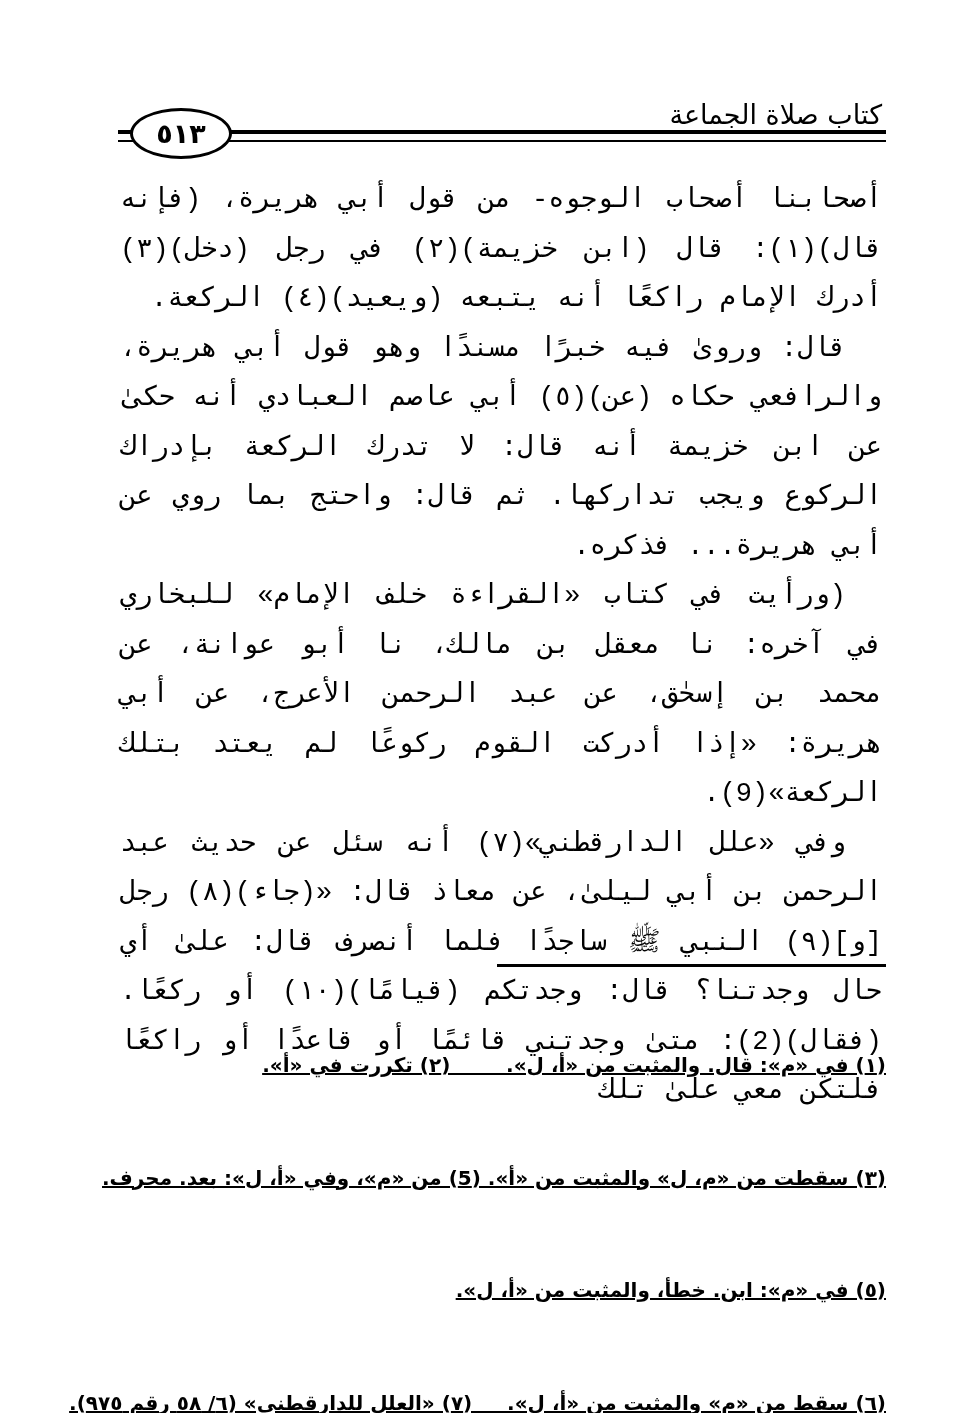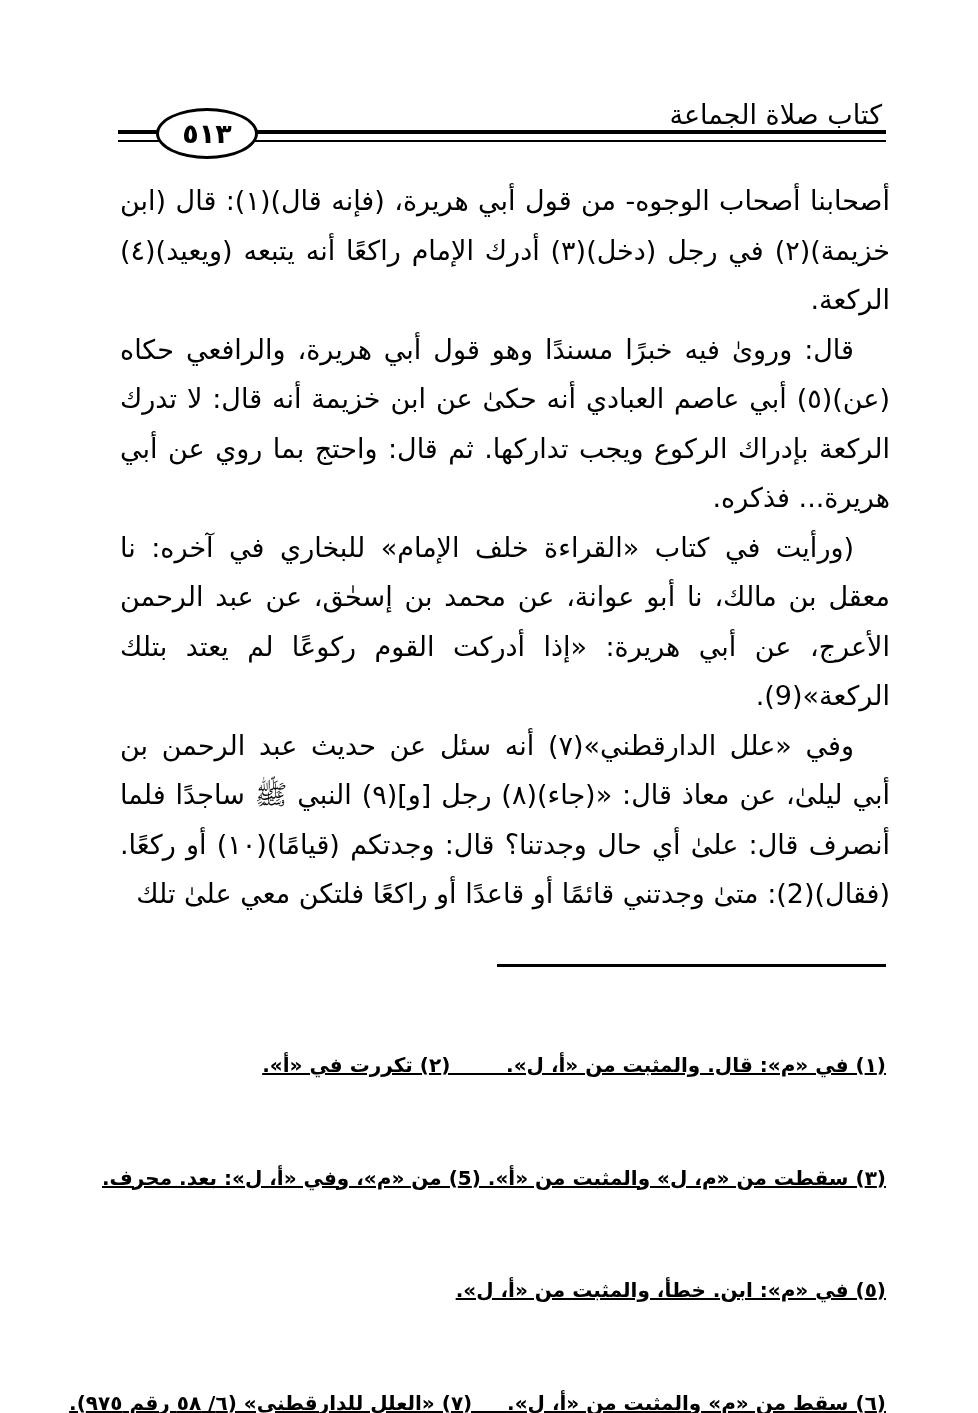--- a/index.html
+++ b/index.html
@@ -19,37 +19,38 @@
     letter-spacing:0px;
     direction:rtl;
   }
   .header-rule{
     position:absolute;top:130px;left:118px;right:92px;
     height:6px;
     border-top:4px solid #000;
     border-bottom:2px solid #000;
   }
   .page-number{
-    position:absolute;top:108px;left:156px;
+    position:absolute;top:108px;left:130px;
     width:96px;height:45px;
     border:3px solid #000;
     border-radius:50%;
     background:#fff;
     display:flex;align-items:center;justify-content:center;
     font-size:27px;font-weight:bold;
     box-shadow:0 0 0 1px #fff inset;
     z-index:2;
   }
   
   .body-text{
-    position:absolute;top:176px;left:120px;right:88px;
+    position:absolute;top:176px;left:120px;right:96px;
     direction:rtl;
     text-align:justify;
     font-size:27px;
     line-height:49.5px;
+    font-family:Liberation Mono, monospace;
   }
   .para{margin:0;padding:0;}
   .para.indent{text-indent:36px;}
   
   .footnote-rule{
     position:absolute;top:964px;left:497px;right:92px;
     border-top:3px solid #000;
   }
   .footnotes{
     position:absolute;top:972px;left:60px;right:92px;

